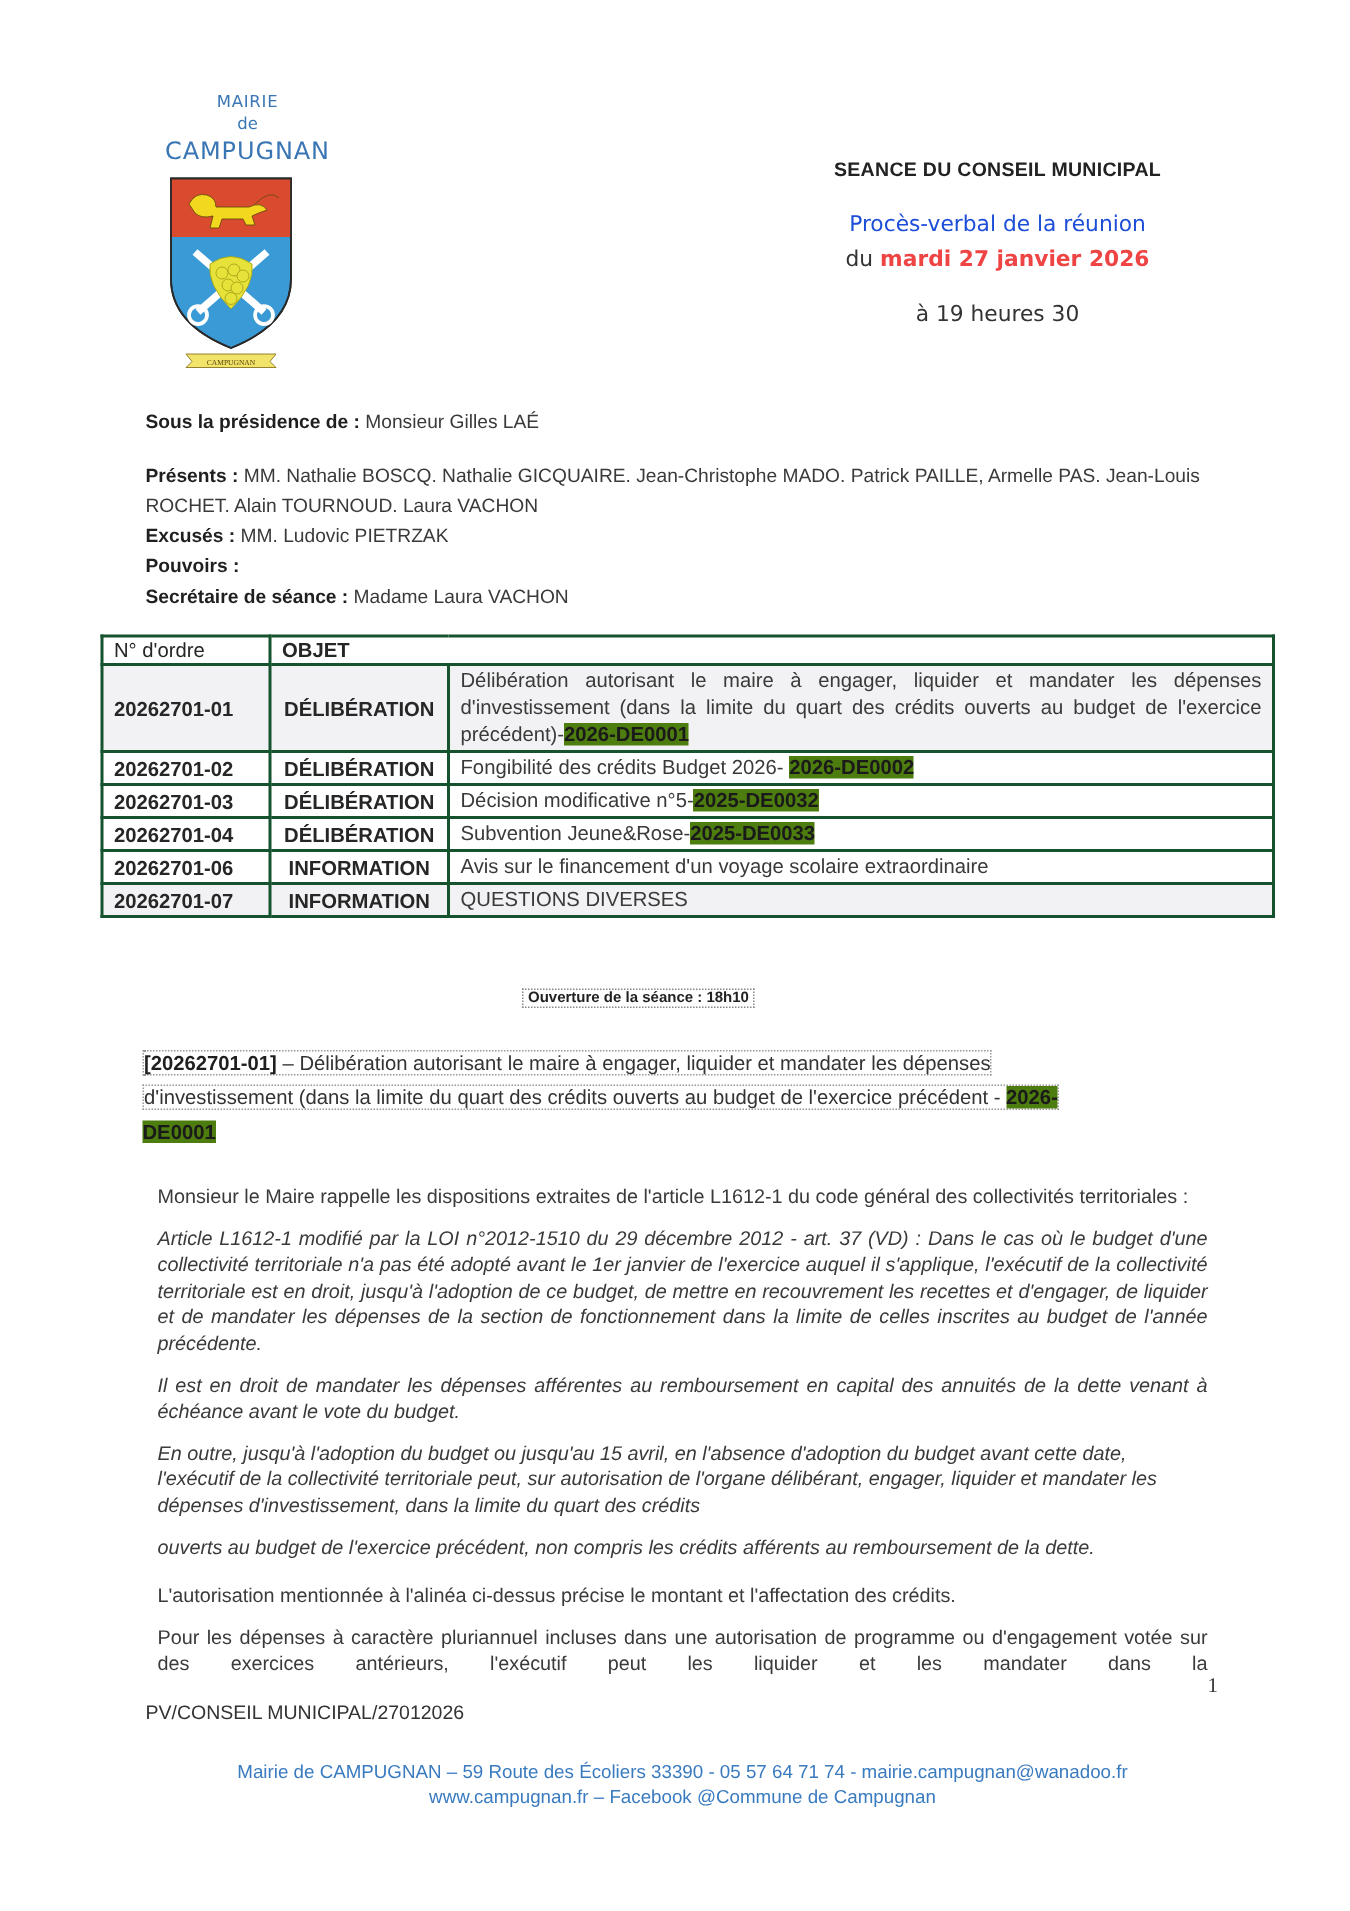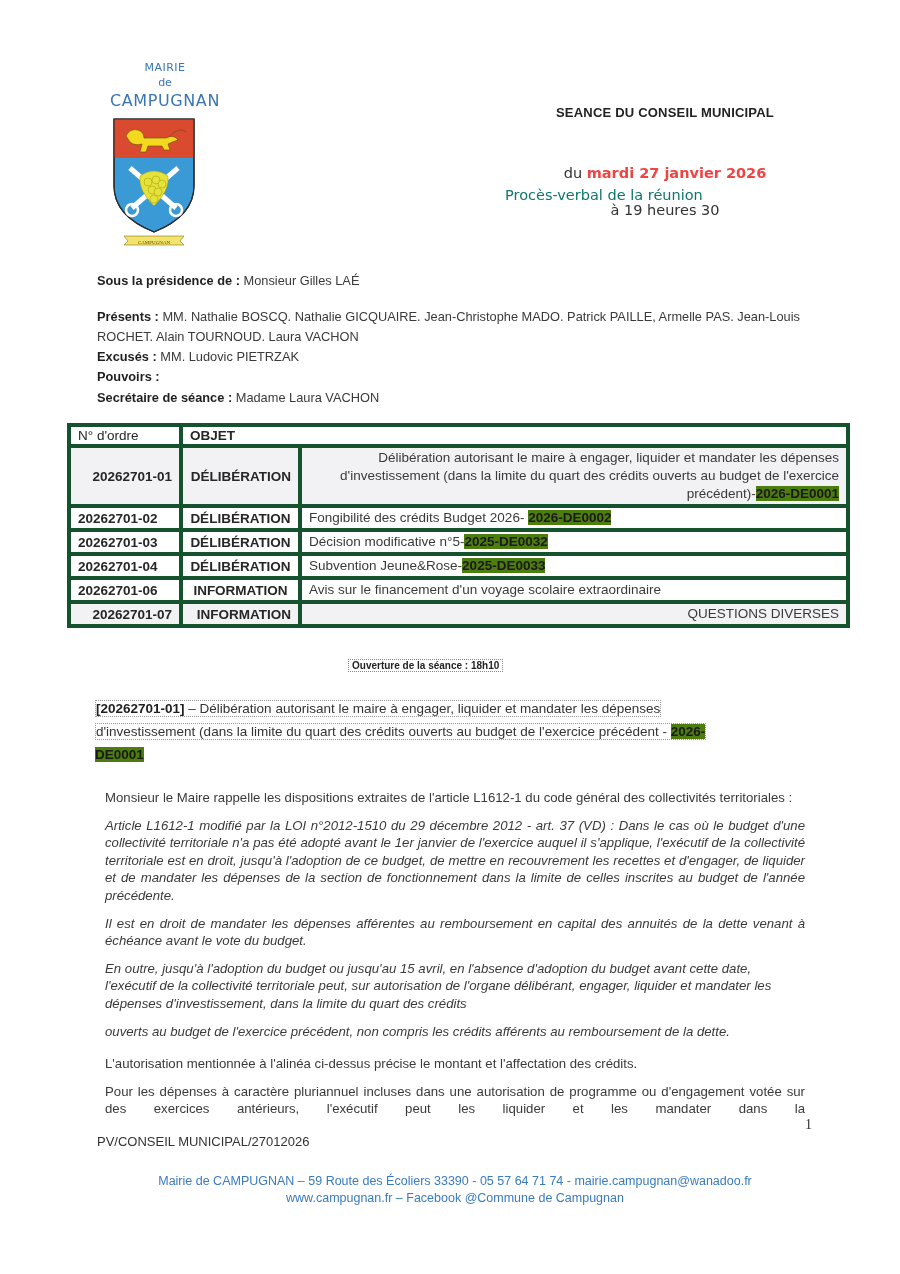--- a/index.html
+++ b/index.html
@@ -11,38 +11,38 @@
   .abs { position: absolute; }
 
   
   .logo-mairie { left: 90px; top: 61px; width: 150px; text-align: center; color: #3a76b4; font-size: 11px; letter-spacing: 0.5px; line-height: 14px; }
   .logo-de { left: 90px; top: 76px; width: 150px; text-align: center; color: #3a76b4; font-size: 11px; line-height: 14px; }
   .logo-town { left: 90px; top: 91px; width: 150px; text-align: center; color: #3a76b4; font-size: 16px; letter-spacing: 0.6px; line-height: 20px; }
   .crest { left: 108px; top: 116px; width: 92px; height: 130px; }
 
   
   .seance-title { left: 505px; top: 105px; width: 320px; text-align: center; font-weight: bold; font-size: 13px; color: #222; font-family: "Liberation Sans", sans-serif; letter-spacing: 0.2px; }
-  .pv-line1 { left: 505px; top: 142px; width: 320px; text-align: left; font-size: 14.5px; color: #0f766e; margin-top: 45px; }
+  .pv-line1 { left: 505px; top: 142px; width: 320px; text-align: center; font-size: 14.5px; color: #1d4ed8; }
   .pv-line2 { left: 505px; top: 165px; width: 320px; text-align: center; font-size: 14.5px; color: #333; }
   .pv-line2 b { color: #ef4444; }
   .pv-line3 { left: 505px; top: 202px; width: 320px; text-align: center; font-size: 14.5px; color: #333; }
 
   
   .meta { left: 97px; width: 720px; font-size: 12.8px; line-height: 20px; color: #3a3a3a; font-family: "Liberation Sans", sans-serif; }
   .meta b { color: #1f1f1f; font-weight: bold; }
 
   
   .agenda { left: 67px; top: 423px; width: 783px; border-collapse: collapse; font-family: "Liberation Sans", sans-serif; font-size: 13.5px; color: #262626; }
-  .agenda td, .agenda th { border: 4px solid #14532d; padding: 1px 7px; vertical-align: middle; }
+  .agenda td, .agenda th { border: 2px solid #14532d; padding: 1px 7px; vertical-align: middle; }
   .agenda th { text-align: left; font-weight: normal; height: 19px; }
   .agenda th.objet { font-weight: bold; }
   .agenda td.num { font-weight: bold; width: 112px; white-space: nowrap; }
   .agenda td.kind { font-weight: bold; text-align: center; width: 119px; }
   .agenda td.obj { text-align: justify; line-height: 18px; color: #3a3a3a; }
-  .agenda tr.shaded td { background: #f2f2f4; text-align: right; }
+  .agenda tr.shaded td { background: #f2f2f4; }
   .hl { background: #4d7c0f; font-weight: bold; color: #1a1a1a; }
 
   
   .ouverture { left: 348px; top: 659px; border: 1px dotted #888; padding: 0 3px; font-weight: bold; font-size: 10px; color: #222; font-family: "Liberation Sans", sans-serif; }
 
   .item-title { left: 95px; top: 697px; width: 722px; font-size: 13.5px; line-height: 23px; color: #333; font-family: "Liberation Sans", sans-serif; }
   .item-title .code { font-weight: bold; color: #1f1f1f; }
   .item-title .boxed { border: 1px dotted #999; }
 
   .body-text { left: 95px; width: 720px; font-size: 13.2px; line-height: 17.6px; color: #3a3a3a; text-align: justify; font-family: "Liberation Sans", sans-serif; }

